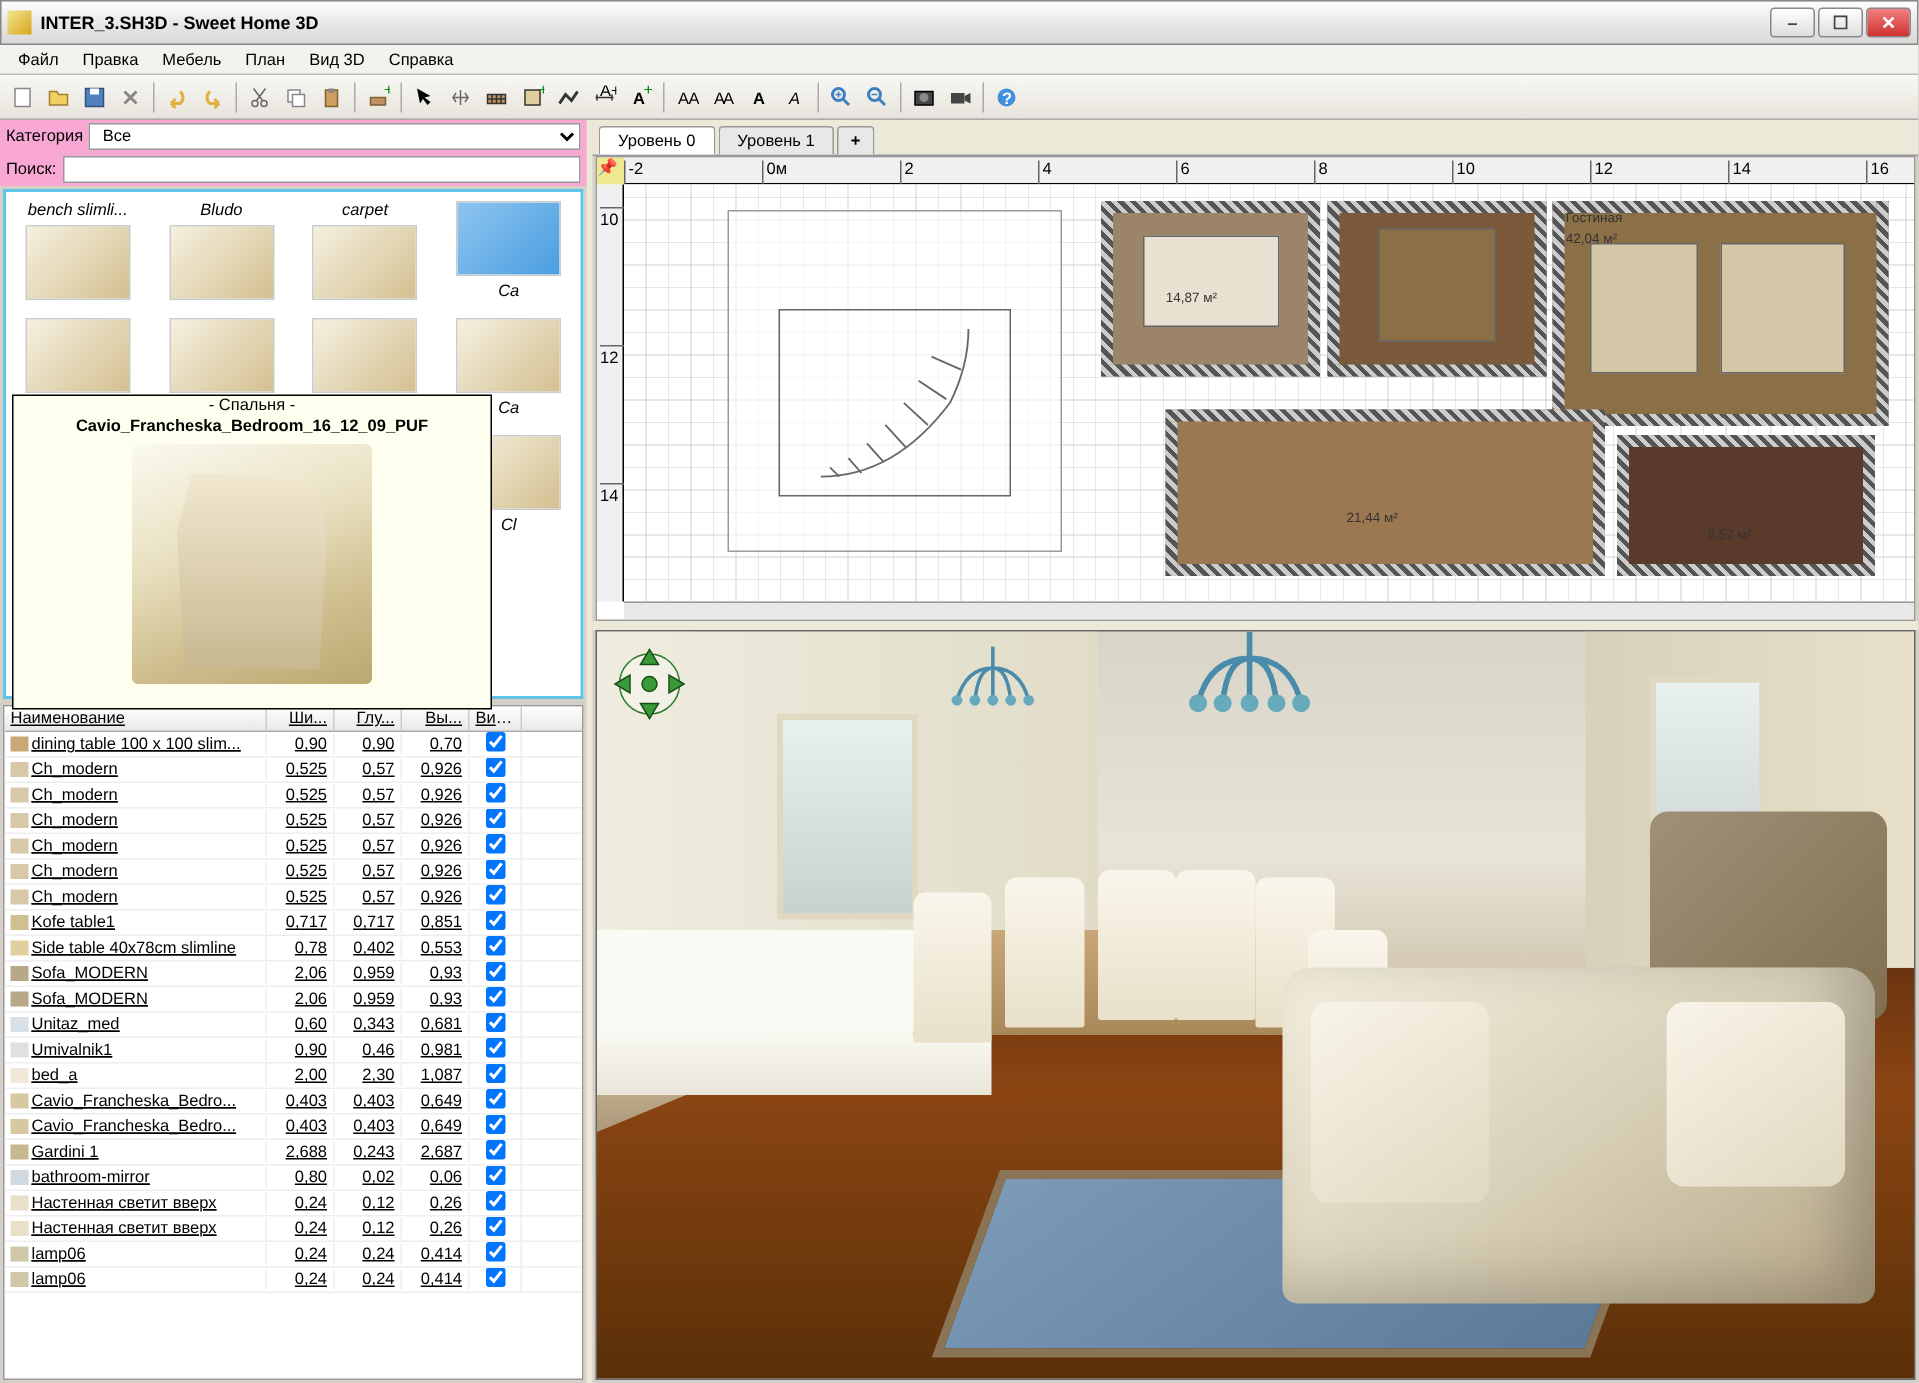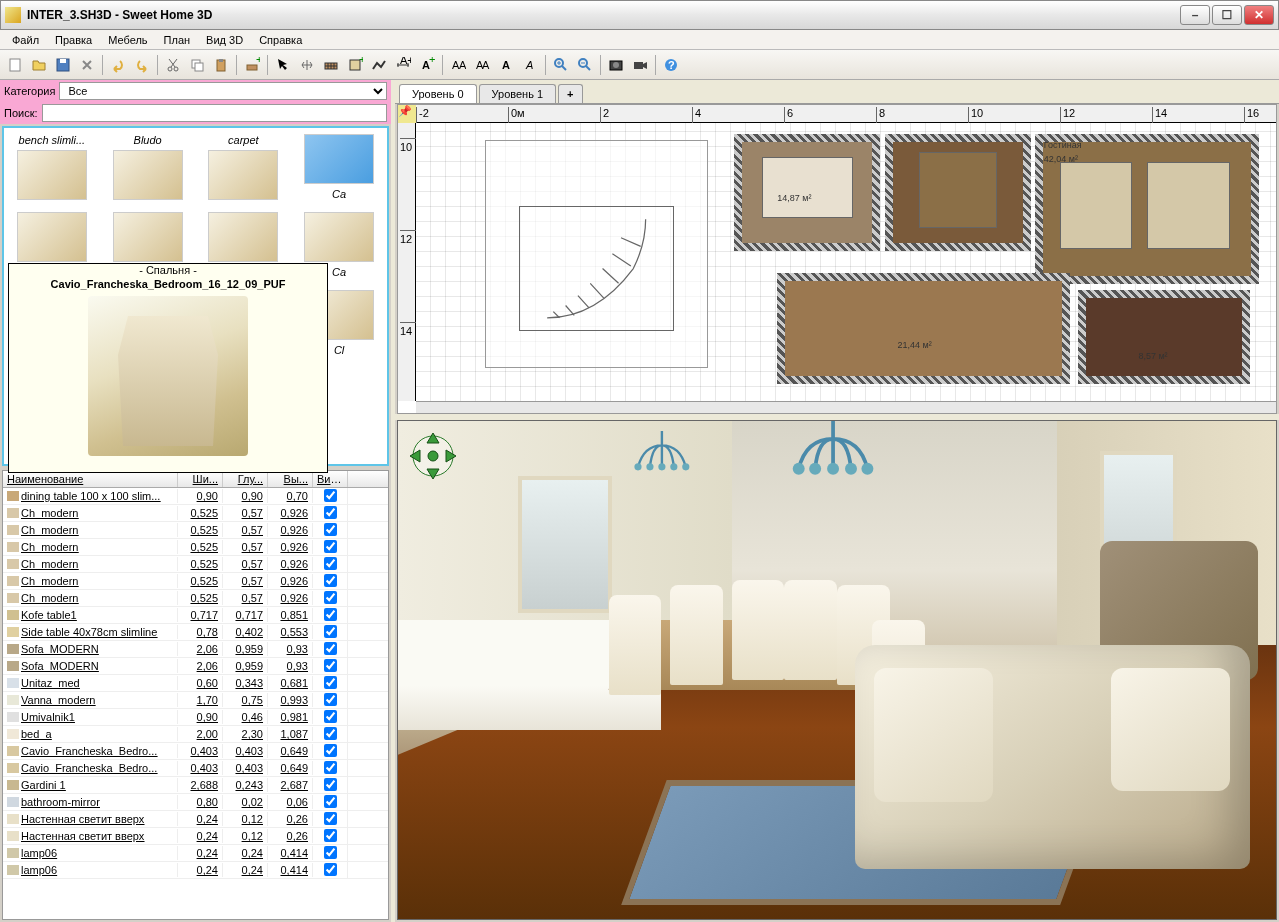--- a/index.html
+++ b/index.html
@@ -494,30 +494,20 @@
             <div class="c-v"><input type="checkbox" checked="" style=""></div>
           </div>
           <div class="ft-row">
             <div class="c-name">
               <span class="ft-icon" style="background:#d8e0e8"></span>
               <span class="name-txt">Unitaz_med</span>
             </div>
             <div class="c-w">0,60</div>
             <div class="c-d">0,343</div>
             <div class="c-h">0,681</div>
-            <div class="c-v"><input type="checkbox" checked="" style=""></div>
-          </div>
-          <div class="ft-row">
-            <div class="c-name">
-              <span class="ft-icon" style="background:#e8e8d8"></span>
-              <span class="name-txt">Vanna_modern</span>
-            </div>
-            <div class="c-w">1,70</div>
-            <div class="c-d">0,75</div>
-            <div class="c-h">0,993</div>
             <div class="c-v"><input type="checkbox" checked="" style=""></div>
           </div>
           <div class="ft-row">
             <div class="c-name">
               <span class="ft-icon" style="background:#e0e0e0"></span>
               <span class="name-txt">Umivalnik1</span>
             </div>
             <div class="c-w">0,90</div>
             <div class="c-d">0,46</div>
             <div class="c-h">0,981</div>

